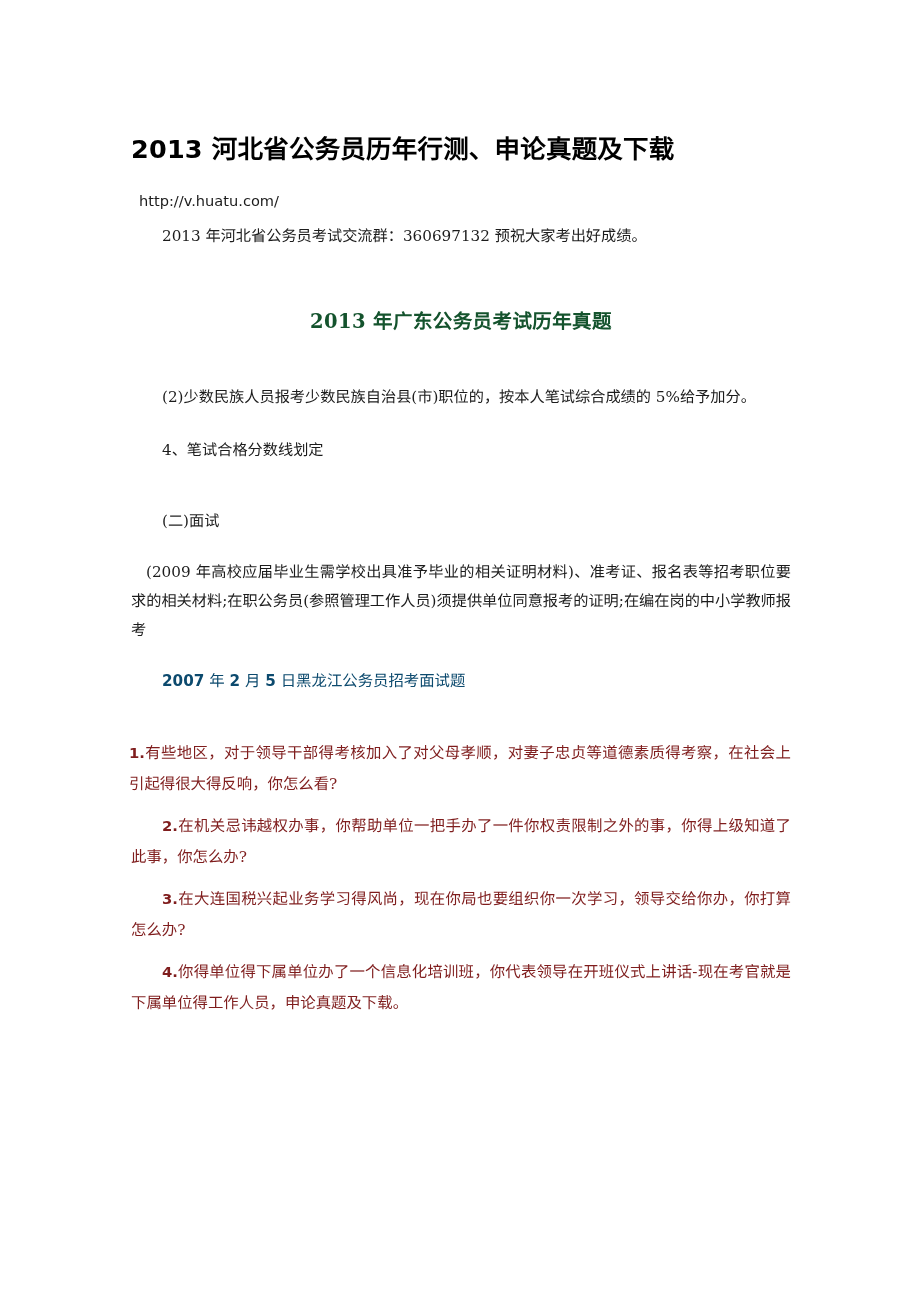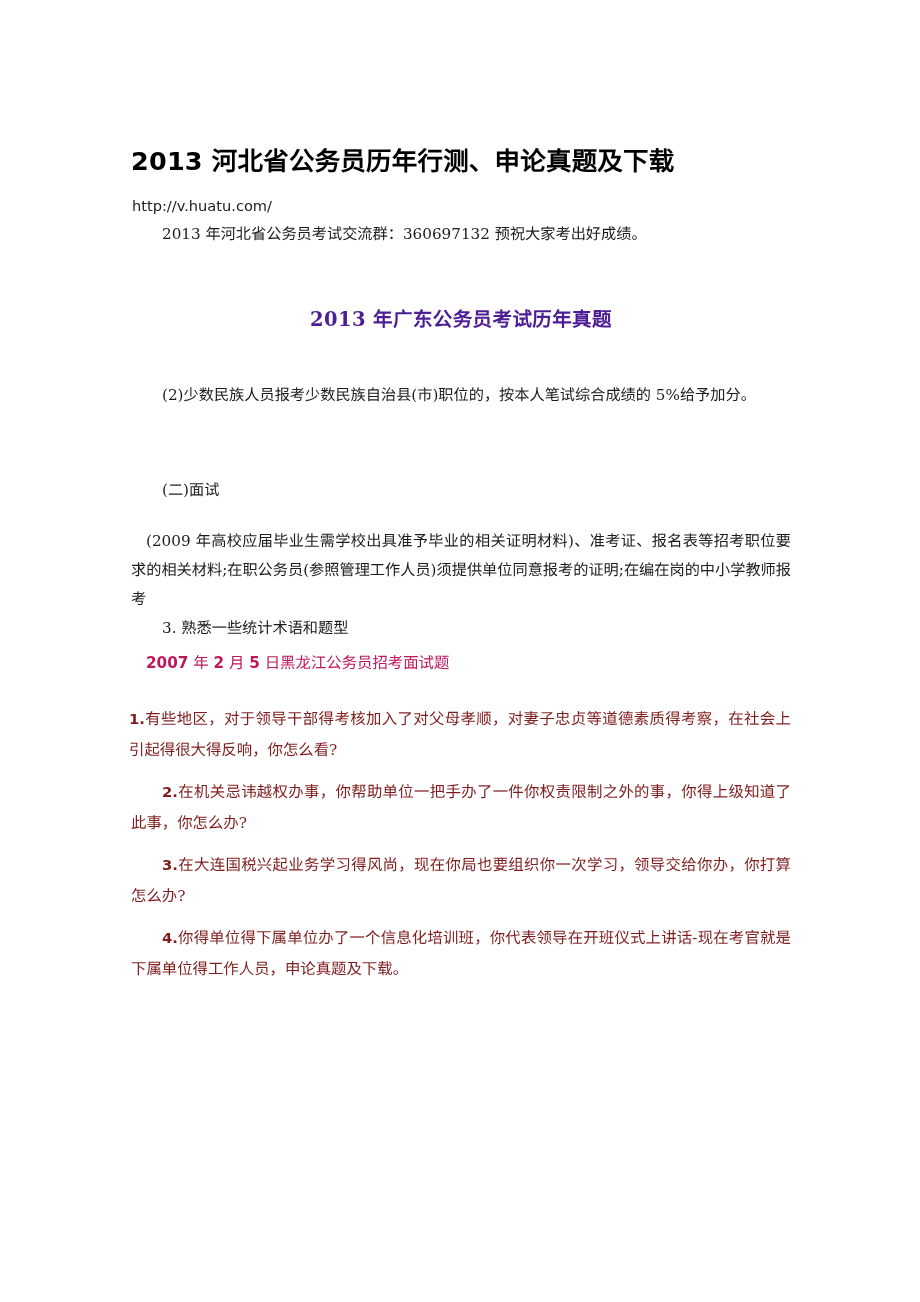--- a/index.html
+++ b/index.html
@@ -21,21 +21,21 @@
     width: 920px;
     height: 1302px;
     box-sizing: border-box;
     padding: 0;
     overflow: hidden;
   }
 
   .content {
     position: absolute;
     left: 131px;
-    top: 12px;
+    top: 0;
     width: 660px;
   }
 
   
   .doc-title {
     font-family: "DejaVu Sans", "Liberation Sans", sans-serif;
     font-weight: bold;
     font-size: 25.5px;
     line-height: 1.25;
     letter-spacing: 0.2px;
@@ -59,52 +59,52 @@
   .indent2 { text-indent: 31px; }
   .indent1 { text-indent: 15px; }
 
   .gap-intro { margin-top: 19px; }
 
   
   .url-line {
     font-family: "DejaVu Sans", "Liberation Sans", sans-serif;
     font-size: 14.6px;
     line-height: 26px;
-    margin: 1px;
+    margin: 8px;
     text-indent: 0;
     color: #1c1c1c;
   }
 
   
   .sub-heading {
     font-family: "DejaVu Serif", "Liberation Serif", serif;
     font-size: 19.5px;
     line-height: 1.4;
     text-align: center;
     margin: 0;
     padding-top: 57px;
-    color: #4c1d95;
+    color: #14532d;
     letter-spacing: 0.4px;
   }
   .sp-26 { height: 26px; }
   .sp-24 { height: 24px; }
   .sp-22 { height: 22px; }
   .sp-20 { height: 20px; }
   .sp-14 { height: 14px; }
   .sp-10 { height: 10px; }
   .sp-6  { height: 6px;  }
 
   
   .date-line {
     font-family: "DejaVu Serif", "Liberation Serif", serif;
     font-size: 15.4px;
     line-height: 28px;
-    margin: 0;
+    margin: 16px;
     text-indent: 15px;
-    color: #be185d;
+    color: #0c4a6e;
   }
   .date-line .num {
     font-family: "DejaVu Sans", "Liberation Sans", sans-serif;
     font-weight: bold;
     font-size: 15.2px;
   }
 
   
   .q {
     font-family: "DejaVu Serif", "Liberation Serif", serif;
@@ -147,33 +147,33 @@
 
     <div class="sp-26"></div>
 
 
     <div class="sp-22"></div>
 
     <p class="p indent2">(2)少数民族人员报考少数民族自治县(市)职位的，按本人笔试综合成绩的 5%给予加分。</p>
 
     <div class="sp-24"></div>
 
+    <p class="p indent2">4、笔试合格分数线划定</p>
 
     <div class="sp-20"></div>
 
 
     <div class="sp-22"></div>
 
     <p class="p indent2">(二)面试</p>
 
     <div class="sp-22"></div>
 
     <p class="p indent1">(2009 年高校应届毕业生需学校出具准予毕业的相关证明材料)、准考证、报名表等招考职位要求的相关材料;在职公务员(参照管理工作人员)须提供单位同意报考的证明;在编在岗的中小学教师报考</p>
 
-    <p class="p indent2">3. 熟悉一些统计术语和题型</p>
 
     <div class="sp-6"></div>
 
     <p class="date-line">
       <span class="num">2007</span><span> 年 </span><span class="num">2</span><span> 月 </span><span class="num">5</span><span> 日黑龙江公务员招考面试题</span>
     </p>
 
     <div class="sp-26"></div>
 
     <p class="q q-flush q-first">

